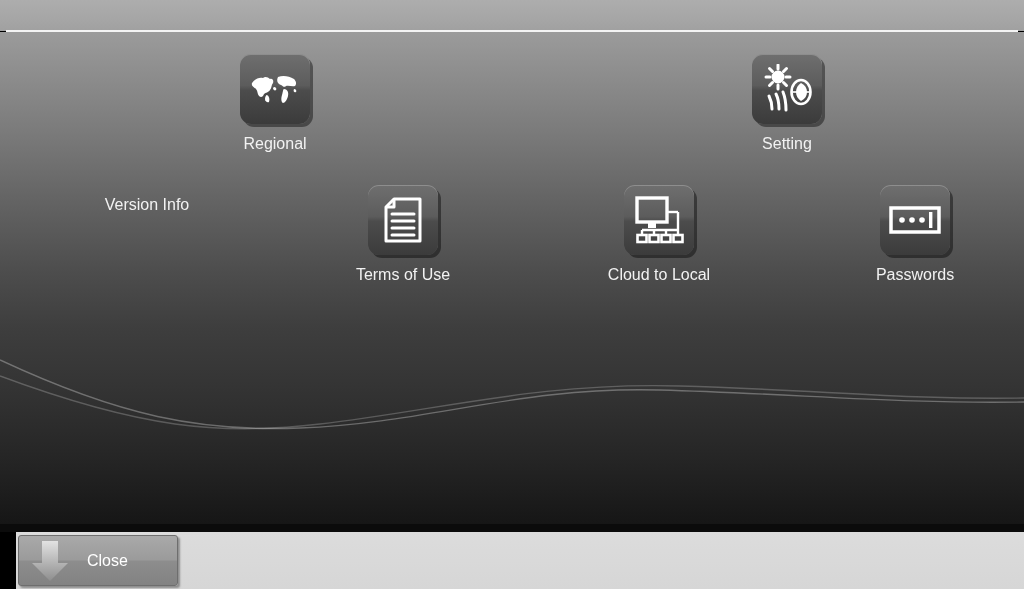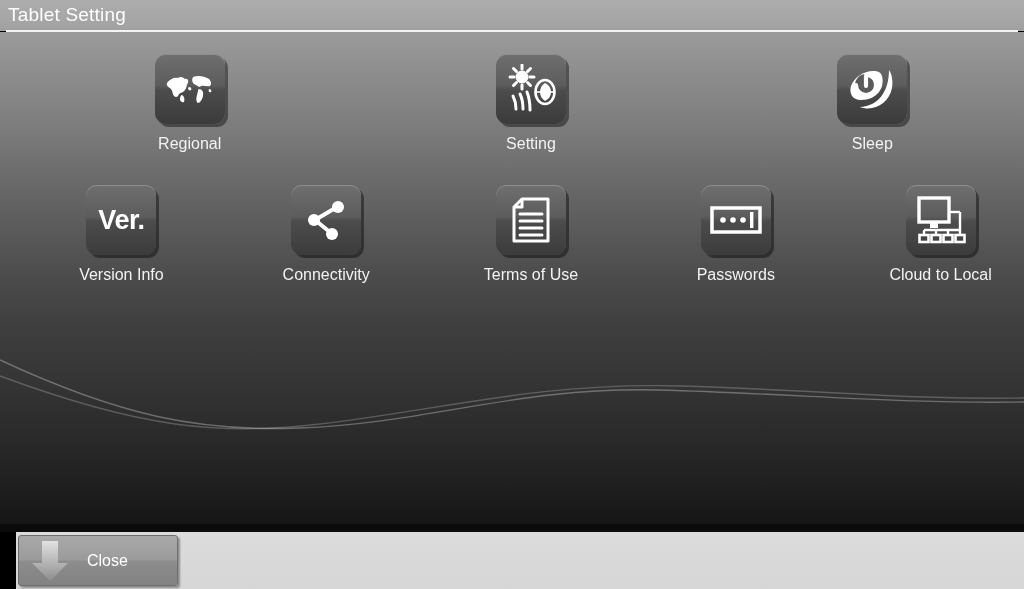--- a/index.html
+++ b/index.html
@@ -148,21 +148,20 @@
     font-size: 16px;
     color: #ffffff;
   }
 </style>
 </head>
 <body>
 
 <div id="screen">
 
   <div id="titlebar">
-    <div id="titlebar-text">Tablet Setting</div>
     <div id="titlebar-rule"></div>
   </div>
 
   <div id="desktop">
 
     <svg id="swoosh" viewBox="0 0 1024 200" preserveAspectRatio="none">
       <path d="M0,36 C120,92 200,108 300,104 C430,99 520,62 660,66 C800,70 900,80 1024,78" fill="none" stroke="rgba(255,255,255,0.30)" stroke-width="1.4"></path>
       <path d="M0,52 C140,104 220,112 320,100 C440,86 540,58 680,62 C820,66 910,76 1024,74" fill="none" stroke="rgba(255,255,255,0.22)" stroke-width="1.4"></path>
     </svg>
 
@@ -208,91 +207,45 @@
               <g transform="translate(30,16)">
                 <ellipse cx="10" cy="12" rx="9.5" ry="12" fill="none" stroke="#ffffff" stroke-width="2.6"></ellipse>
                 <path d="M10,3 C14,5 16,8 16,12 C16,16 14,19 10,21 C7,19 5,16 5,12 C5,8 7,5 10,3 Z" fill="#ffffff"></path>
                 <line x1="1" y1="12" x2="19" y2="12" stroke="#ffffff" stroke-width="1.6"></line>
               </g>
             </svg>
           </div>
           <div class="cell-label">Setting</div>
         </div>
 
-        <div class="cell">
-          <div class="tile">
-            <svg width="46" height="46" viewBox="0 0 46 46">
-              <path d="M40,4 C40,26 29,40 11,41 C24,46 40,38 43,22 C44,15 43,8 40,4 Z" fill="#ffffff"></path>
-              <path d="M33,10 C36,22 28,34 12,34 C3,34 0,27 2,20 C5,11 16,4 26,5 C30,5.5 32,7 33,10 Z" fill="#ffffff"></path>
-              <circle cx="17" cy="19" r="11" fill="#5a5a5a"></circle>
-              <path d="M17,9 a10,10 0 1,0 0.1,0" fill="none" stroke="#ffffff" stroke-width="4.2" transform="rotate(-90 17 19)" stroke-dasharray="46 20" stroke-linecap="round"></path>
-              <line x1="17" y1="10" x2="17" y2="20" stroke="#ffffff" stroke-width="4.2" stroke-linecap="round"></line>
-            </svg>
-          </div>
-          <div class="cell-label">Sleep</div>
-        </div>
 
 
       </div>
 
       <div class="grid-row">
 
         <div class="cell">
-          <div class="tile">
-            <span class="tile-text">Ver.</span>
-          </div>
           <div class="cell-label">Version Info</div>
         </div>
 
-        <div class="cell">
-          <div class="tile">
-            <svg width="44" height="44" viewBox="0 0 44 44">
-              <g stroke="#ffffff" stroke-width="4" stroke-linecap="round">
-                <line x1="11" y1="22" x2="33" y2="9"></line>
-                <line x1="11" y1="22" x2="27" y2="35"></line>
-              </g>
-              <g fill="#ffffff">
-                <circle cx="10" cy="22" r="6"></circle>
-                <circle cx="34" cy="9" r="6"></circle>
-                <circle cx="28" cy="36" r="6"></circle>
-              </g>
-            </svg>
-          </div>
-          <div class="cell-label">Connectivity</div>
-        </div>
 
         <div class="cell">
           <div class="tile">
             <svg width="40" height="46" viewBox="0 0 40 46">
               <path d="M11,2 L37,2 L37,44 L3,44 L3,10 Z" fill="none" stroke="#ffffff" stroke-width="3" stroke-linejoin="round"></path>
               <path d="M11,2 L11,10 L3,10" fill="none" stroke="#ffffff" stroke-width="3" stroke-linejoin="round"></path>
               <g stroke="#ffffff" stroke-width="3" stroke-linecap="round">
                 <line x1="9" y1="17" x2="31" y2="17"></line>
                 <line x1="9" y1="24" x2="31" y2="24"></line>
                 <line x1="9" y1="31" x2="31" y2="31"></line>
                 <line x1="9" y1="38" x2="31" y2="38"></line>
               </g>
             </svg>
           </div>
           <div class="cell-label">Terms of Use</div>
-        </div>
-
-        <div class="cell">
-          <div class="tile">
-            <svg width="52" height="28" viewBox="0 0 52 28">
-              <rect x="2" y="2" width="48" height="24" fill="none" stroke="#ffffff" stroke-width="3.5"></rect>
-              <g fill="#ffffff">
-                <circle cx="13" cy="14" r="2.8"></circle>
-                <circle cx="23" cy="14" r="2.8"></circle>
-                <circle cx="33" cy="14" r="2.8"></circle>
-              </g>
-              <rect x="40" y="6" width="3.4" height="16" fill="#ffffff"></rect>
-            </svg>
-          </div>
-          <div class="cell-label">Passwords</div>
         </div>
 
         <div class="cell">
           <div class="tile">
             <svg width="50" height="48" viewBox="0 0 50 48">
               <rect x="3" y="2" width="30" height="24" fill="none" stroke="#ffffff" stroke-width="3.4"></rect>
               <rect x="14" y="27" width="8" height="5" fill="#ffffff"></rect>
               <g stroke="#ffffff" stroke-width="2.4" fill="none">
                 <line x1="33" y1="16" x2="44" y2="16"></line>
                 <line x1="44" y1="16" x2="44" y2="34"></line>
@@ -304,20 +257,35 @@
               </g>
               <g fill="none" stroke="#ffffff" stroke-width="2.6">
                 <rect x="3.5" y="39" width="9" height="7"></rect>
                 <rect x="15.5" y="39" width="9" height="7"></rect>
                 <rect x="27.5" y="39" width="9" height="7"></rect>
                 <rect x="39.5" y="39" width="9" height="7"></rect>
               </g>
             </svg>
           </div>
           <div class="cell-label">Cloud to Local</div>
+        </div>
+
+        <div class="cell">
+          <div class="tile">
+            <svg width="52" height="28" viewBox="0 0 52 28">
+              <rect x="2" y="2" width="48" height="24" fill="none" stroke="#ffffff" stroke-width="3.5"></rect>
+              <g fill="#ffffff">
+                <circle cx="13" cy="14" r="2.8"></circle>
+                <circle cx="23" cy="14" r="2.8"></circle>
+                <circle cx="33" cy="14" r="2.8"></circle>
+              </g>
+              <rect x="40" y="6" width="3.4" height="16" fill="#ffffff"></rect>
+            </svg>
+          </div>
+          <div class="cell-label">Passwords</div>
         </div>
       </div>
 
     </div>
   </div>
 
   <div id="taskbar-top-strip"></div>
   <div id="taskbar">
 
     <div id="close-button">

